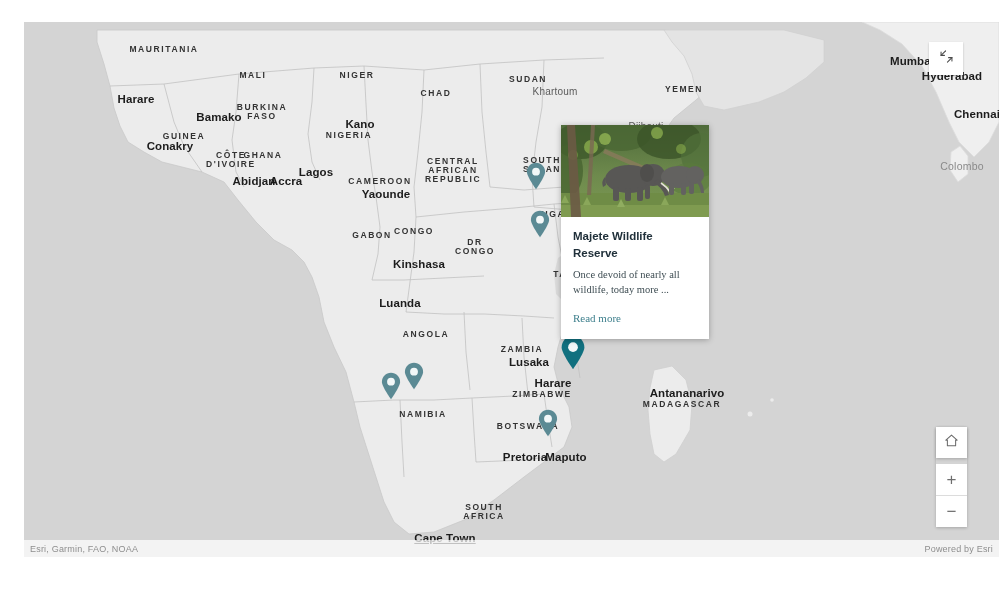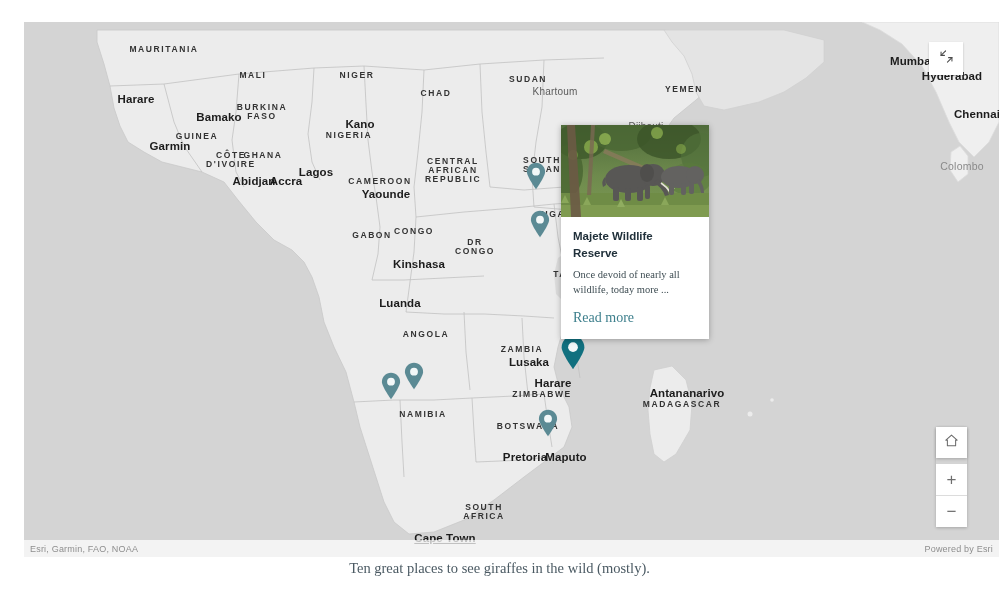--- a/index.html
+++ b/index.html
@@ -109,21 +109,21 @@
     font-family: "Liberation Sans", sans-serif;
   }
   #popup-desc {
     font-size: 10.5px;
     color: #3d4c52;
     line-height: 1.42;
     margin: 0 0 10px 0;
     font-family: "Liberation Serif", serif;
   }
   #popup-link {
-    font-size: 14px;
+    font-size: 11px;
     color: #3d7f8c;
     text-decoration: none;
     font-family: "Liberation Serif", serif;
     display: inline-block;
   }
 
   
   .mapbtn {
     position: absolute;
     width: 31px; height: 31px;
@@ -267,22 +267,22 @@
         <div class="lbl country" style="left: 504px; top: 57px;">SUDAN</div>
         <div class="lbl country" style="left: 660px; top: 67px;">YEMEN</div>
         <div class="lbl city-mid" style="left: 531px; top: 70px;">Khartoum</div>
         <div class="lbl city-mid" style="left: 622px; top: 105px;">Djibouti</div>
         <div class="lbl city" style="left: 101px; top: 77px;">Harare</div>
         <div class="lbl city" style="left: 184px; top: 95px;">Bamako</div>
         <div class="lbl country" style="left: 238px; top: 90px;">BURKINA
 FASO</div>
         <div class="lbl city" style="left: 325px; top: 102px;">Kano</div>
         <div class="lbl country" style="left: 325px; top: 113px;">NIGERIA</div>
-        <div class="lbl country" style="left: 173px; top: 114px;">GUINEA</div>
-        <div class="lbl city" style="left: 135px; top: 124px;">Garmin</div>
+        <div class="lbl country" style="left: 160px; top: 114px;">GUINEA</div>
+        <div class="lbl city" style="left: 135px; top: 124px;">Conakry</div>
         <div class="lbl country" style="left: 239px; top: 133px;">GHANA</div>
         <div class="lbl country" style="left: 207px; top: 138px;">CÔTE
 D'IVOIRE</div>
         <div class="lbl city" style="left: 281px; top: 150px;">Lagos</div>
         <div class="lbl city" style="left: 219px; top: 159px;">Abidjan</div>
         <div class="lbl city" style="left: 251px; top: 159px;">Accra</div>
         <div class="lbl country" style="left: 356px; top: 159px;">CAMEROON</div>
         <div class="lbl city" style="left: 351px; top: 172px;">Yaounde</div>
         <div class="lbl country" style="left: 429px; top: 148px;">CENTRAL
 AFRICAN
@@ -462,15 +462,14 @@
       </div>
     </div>
 
     <div id="attrib-bar">
       <span>Esri, Garmin, FAO, NOAA</span>
       <span>Powered by Esri</span>
     </div>
 
   </div>
 
-  <div id="caption">Ten great places to see giraffes in the wild (mostly).</div>
 
 </div>
 
 </body></html>

